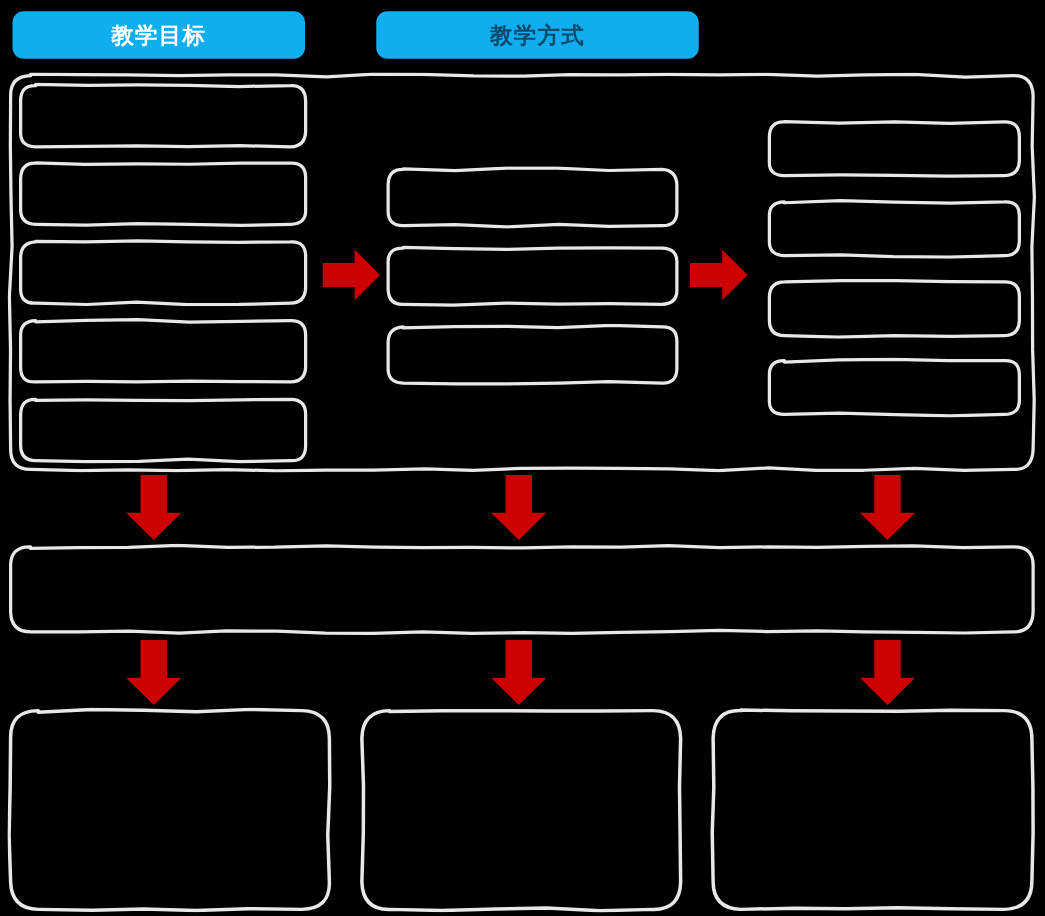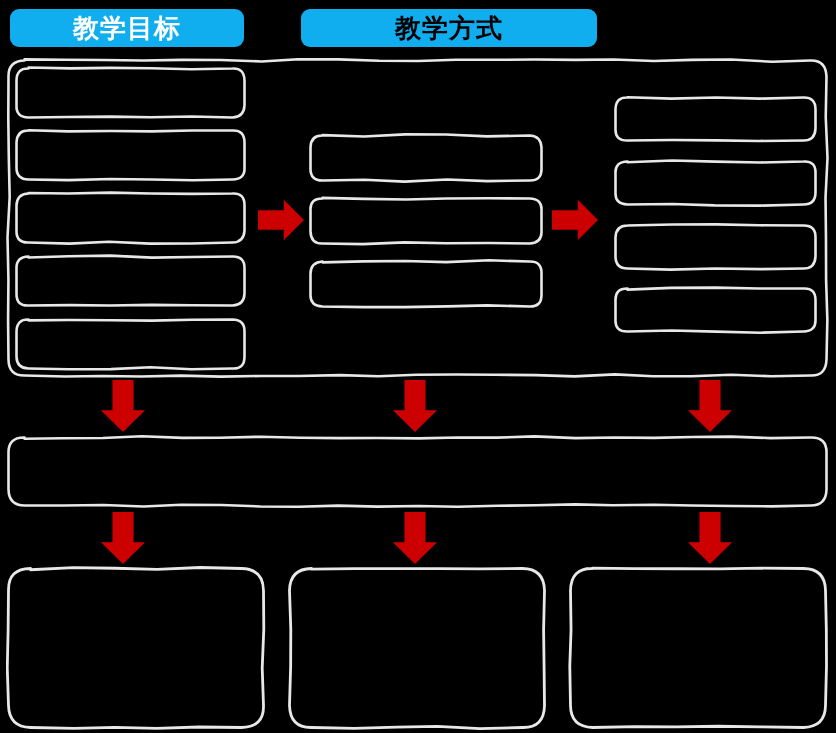--- a/index.html
+++ b/index.html
@@ -12,21 +12,21 @@
   #stage{position:absolute;left:0;top:0;width:836px;height:733px;}
 
   
   .pill{
     position:absolute;
     display:flex;align-items:center;justify-content:center;
     background:#10AEEE;
     border-radius:9px;
     color:#ffffff;
     font-weight:bold;
-    font-size:26px;
+    font-size:18px;
     letter-spacing:1px;
     line-height:1;
     white-space:nowrap;
   }
   .pill span{display:block;}
 
   
   .hbox{
     position:absolute;
     background:#000;
@@ -43,21 +43,21 @@
   .arrow{position:absolute;}
   .arrow svg{display:block;width:100%;height:100%;}
 </style>
 </head>
 <body>
 
 <div id="stage">
     <div class="pill" style="left: 10px; top: 9px; width: 234px; height: 38px; background: rgb(16, 174, 238); color: rgb(255, 255, 255);">
       <span>教学目标</span>
     </div>
-    <div class="pill" style="left: 301px; top: 9px; width: 296px; height: 38px; background: rgb(16, 174, 238); color: #000000;">
+    <div class="pill" style="left: 301px; top: 9px; width: 258px; height: 38px; background: rgb(16, 174, 238); color: #0c4a6e;">
       <span>教学方式</span>
     </div>
     <div class="hbox" style="left: 6px; top: 58px; width: 823px; height: 320px;">
       <svg viewBox="0 0 823 320" preserveAspectRatio="none">
         <path d="M 18.5 1.38 L 58.61 1.76 L 95.96 1.99 L 137.30 2.45 L 176.25 1.89 L 214.70 1.96 L 255.46 3.43 L 292.97 1.23 L 332.32 1.42 L 373.01 2.69 L 412.28 2.99 L 449.99 1.72 L 489.65 1.82 L 528.67 1.51 L 569.42 1.88 L 607.81 1.46 L 647.87 2.98 L 685.95 1.86 L 725.25 1.46 L 766.35 3.79 L 804.50 2.50 Q 819.81 1.97 820.50 18.50 L 819.74 59.23 L 821.51 99.72 L 819.53 139.20 L 819.97 179.89 L 820.10 221.70 L 821.36 261.69 L 820.50 301.50 Q 819.93 318.19 804.50 317.50 L 765.28 318.26 L 725.32 316.69 L 685.33 318.20 L 646.94 318.29 L 608.90 316.38 L 568.72 318.42 L 529.69 317.17 L 488.89 316.68 L 450.36 316.46 L 410.48 316.75 L 372.46 318.29 L 334.04 317.13 L 292.83 318.01 L 254.26 318.00 L 214.88 318.64 L 175.10 317.64 L 135.31 318.50 L 96.56 317.95 L 58.96 318.49 L 18.50 317.50 Q 2.64 317.67 2.50 301.50 L 2.07 261.96 L 2.43 221.81 L 1.51 179.42 L 3.67 139.05 L 2.79 99.15 L 2.29 59.69 L 2.50 18.50 Q 2.22 2.92 18.50 2.50 Z" fill="#000000" stroke="#e8e8e8" stroke-width="2.6" stroke-linejoin="round" stroke-linecap="round"></path>
       </svg>
       <div class="label" style="font-size: 16px;"></div>
     </div>
     <div class="hbox" style="left: 14px; top: 66px; width: 233px; height: 54px;">
       <svg viewBox="0 0 233 54" preserveAspectRatio="none">

